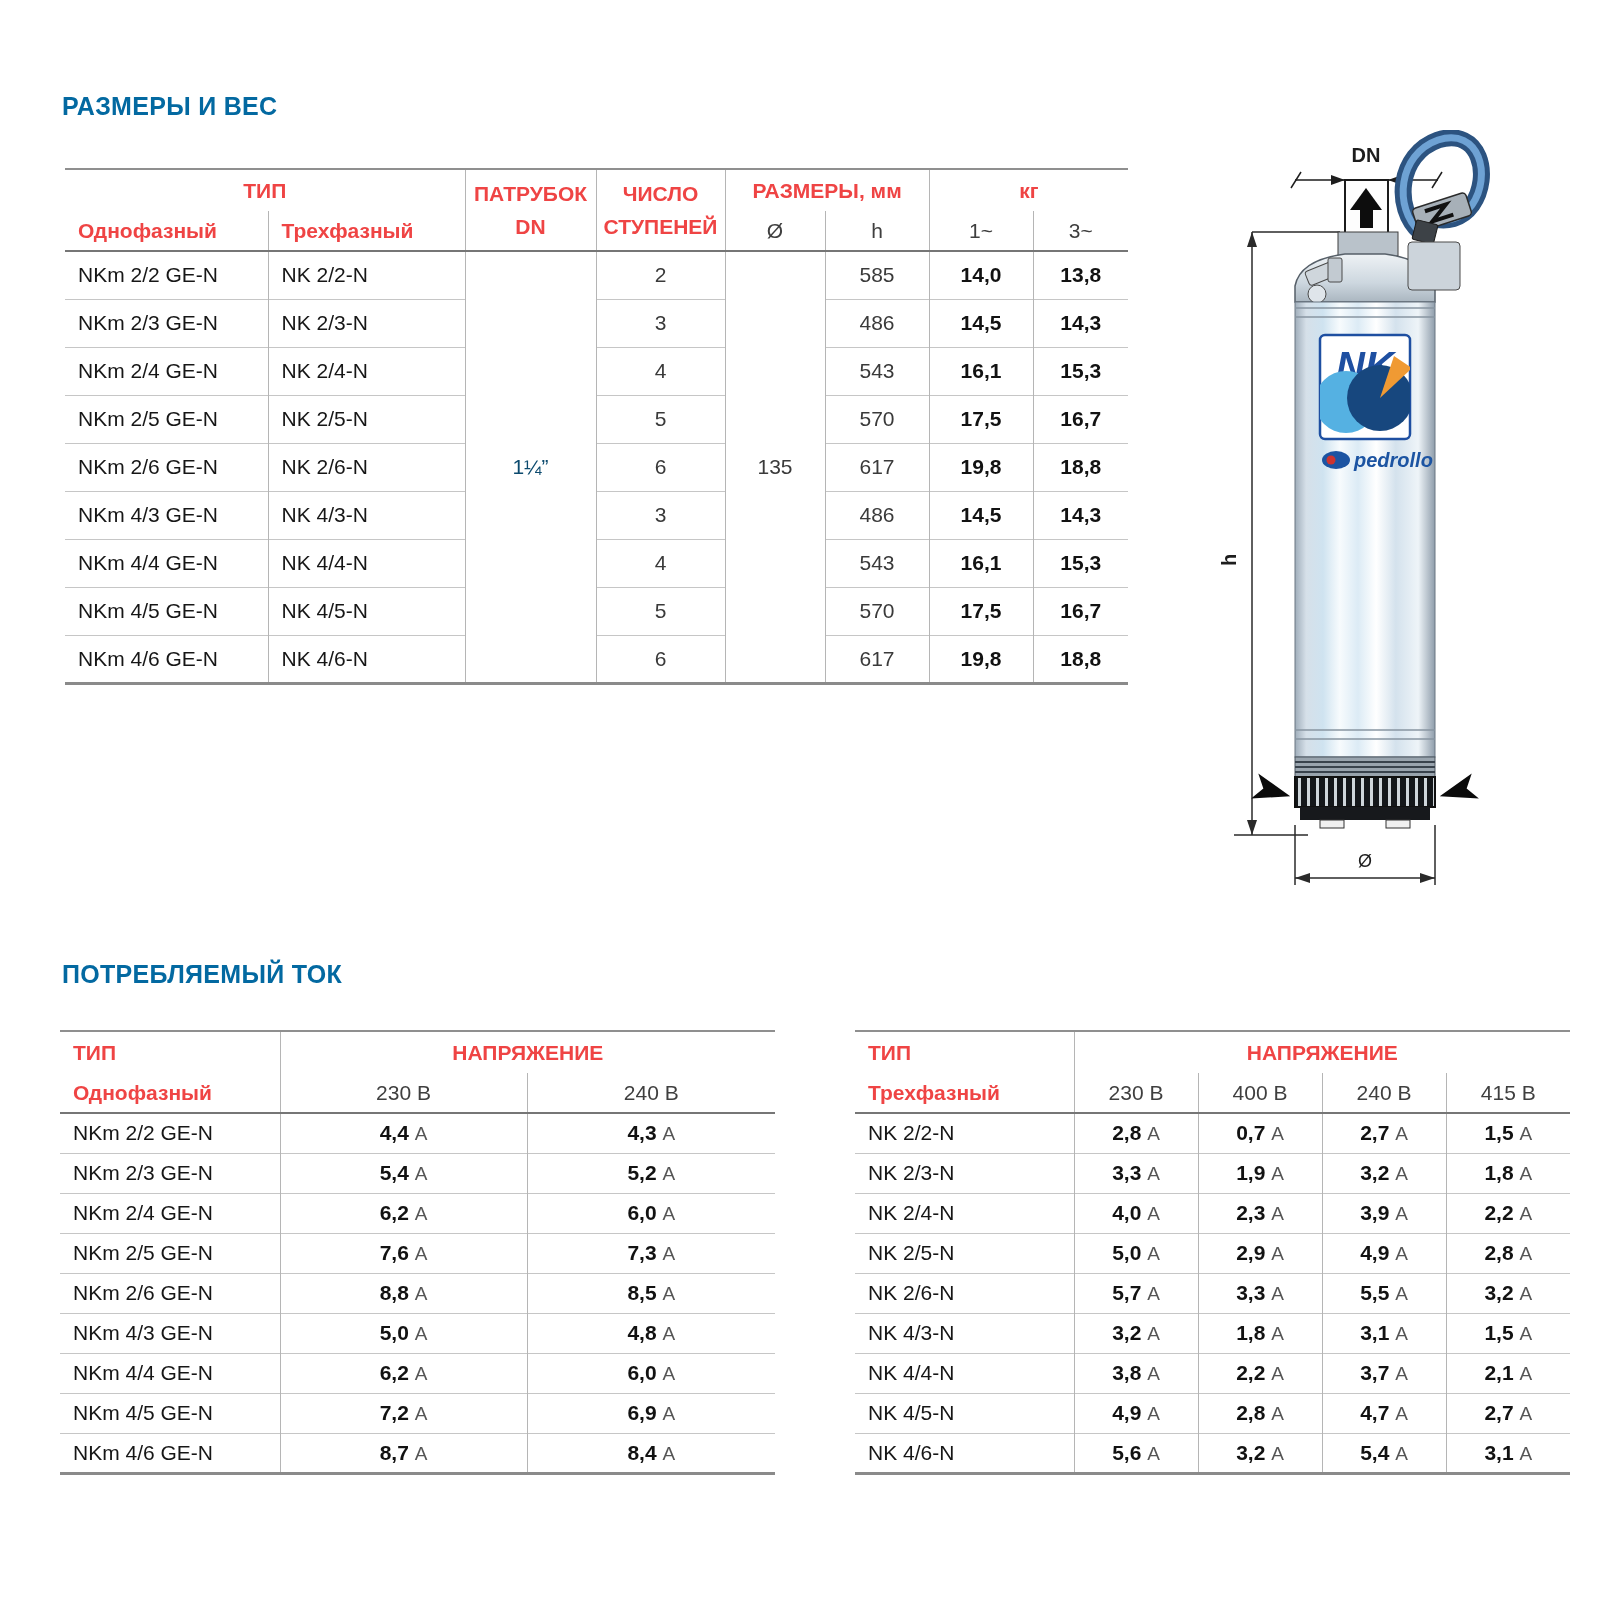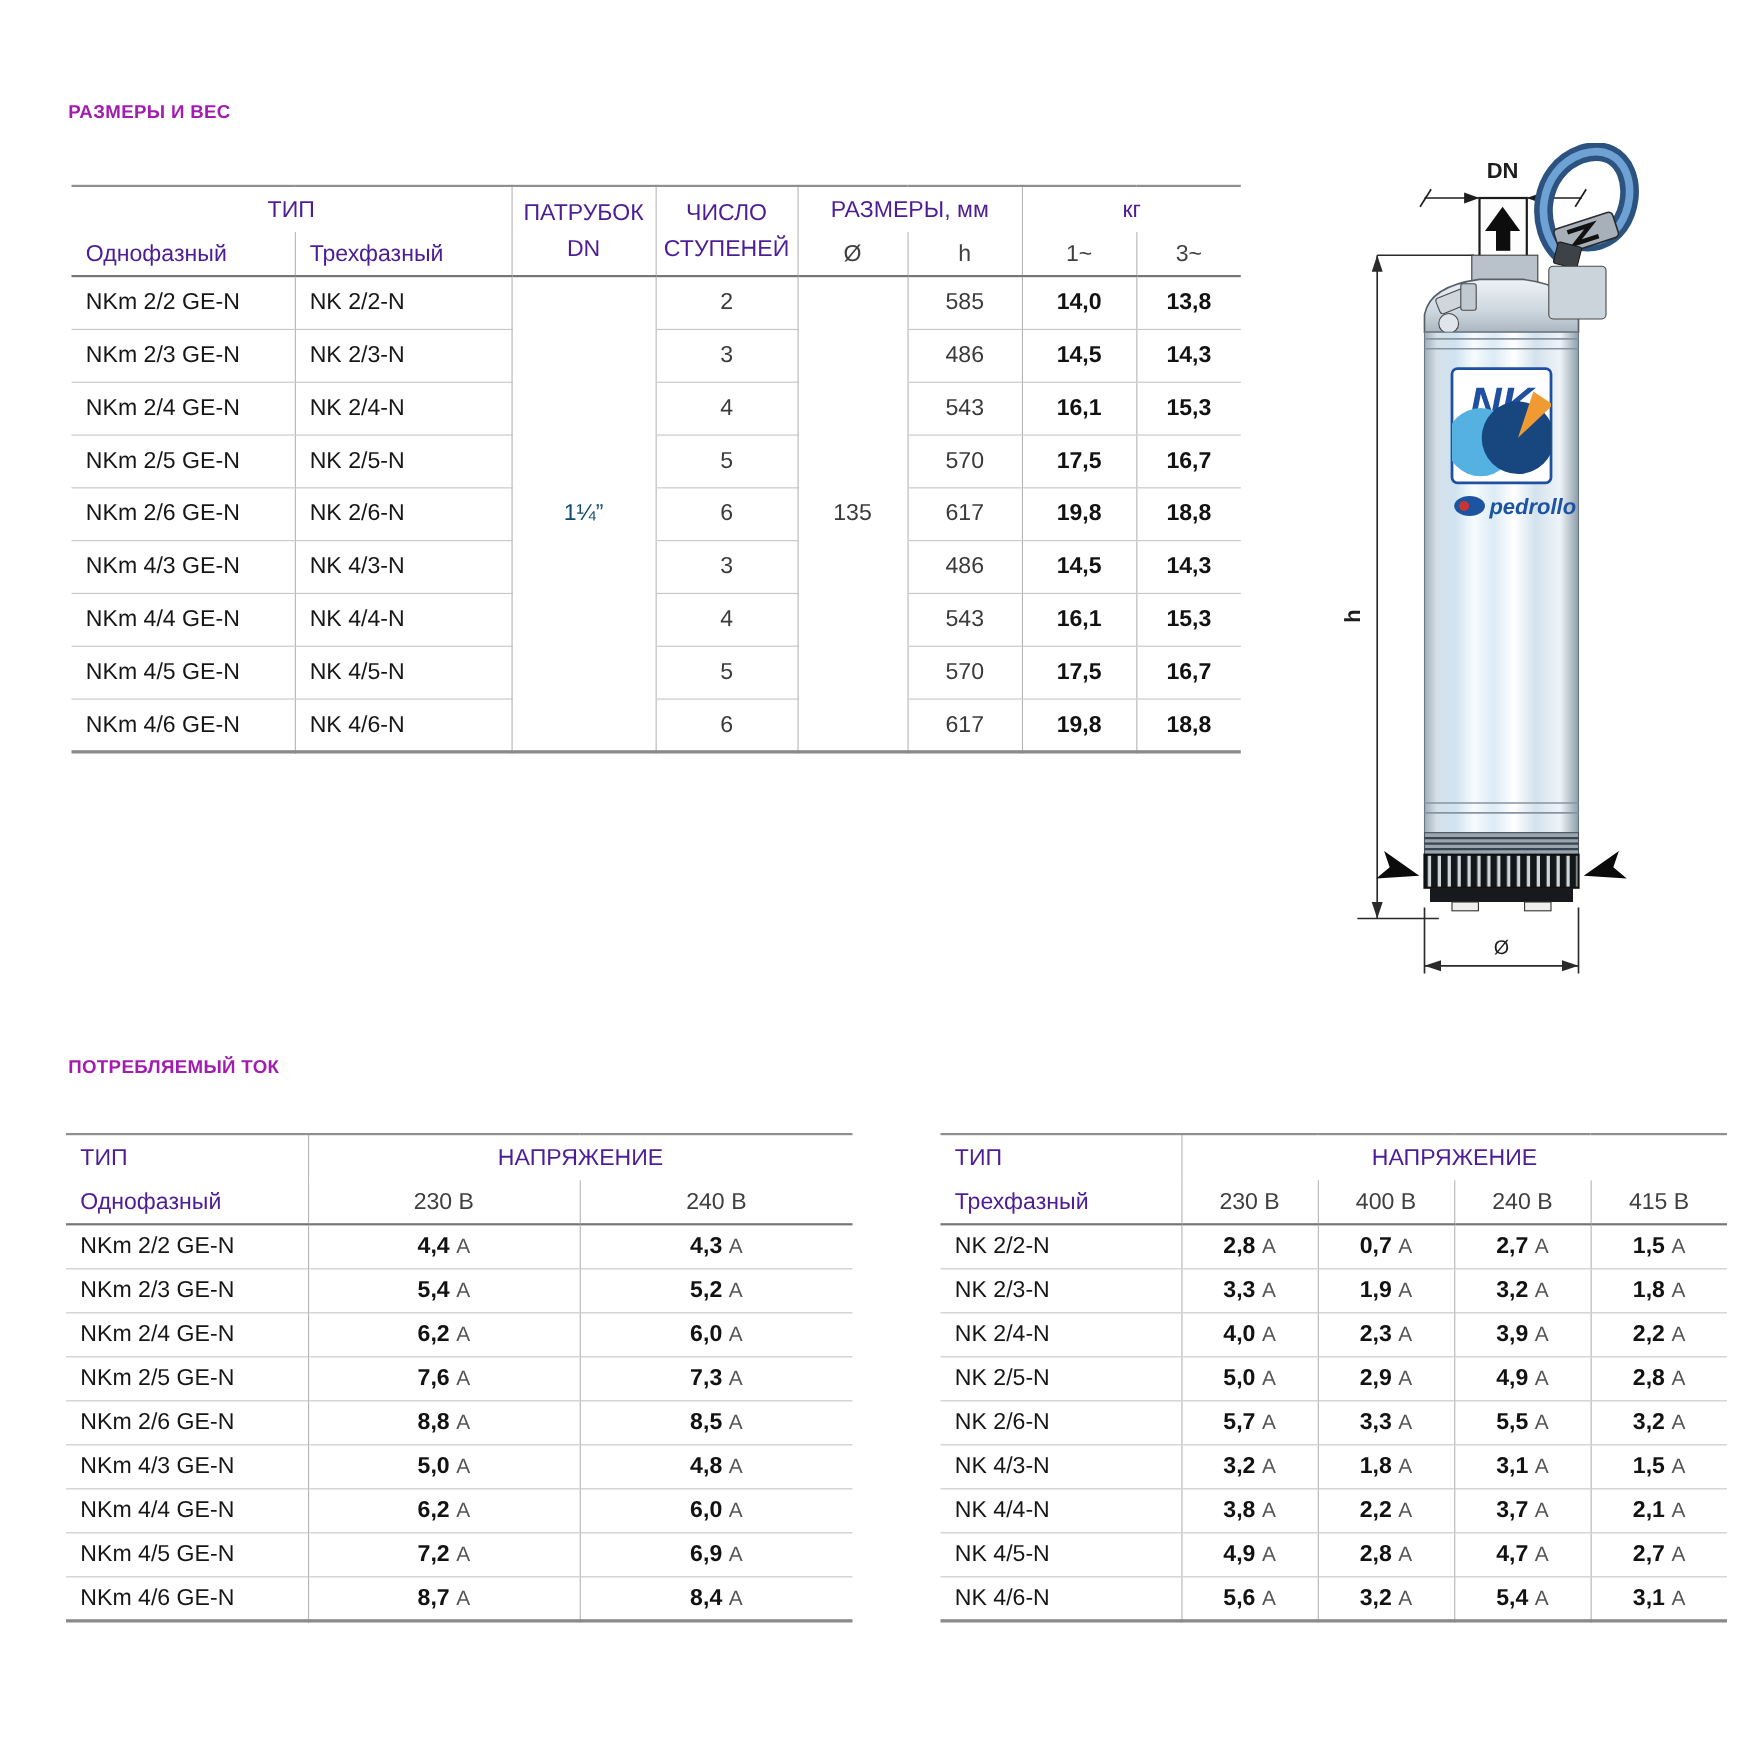--- a/index.html
+++ b/index.html
@@ -3,38 +3,38 @@
 <meta charset="utf-8">
 <style>
   html,body{margin:0;padding:0;}
   body{
     width:1600px;height:1600px;background:#ffffff;
     font-family:"Liberation Sans","DejaVu Sans",sans-serif;
     color:#1f1f1f;position:relative;overflow:hidden;
   }
   .sec-title{
     position:absolute;left:62px;margin:0;
-    font-size:17px;font-weight:700;color:#a21caf;letter-spacing:.3px;
+    font-size:25px;font-weight:700;color:#0369a1;letter-spacing:.3px;
   }
   #title-dim{top:92px;}
   #title-cur{top:960px;}
 
   table.spec{
     position:absolute;border-collapse:collapse;table-layout:fixed;
     border-top:2px solid #8f8f8f;border-bottom:3px solid #8a8a8a;
   }
   table.spec th,table.spec td{
     padding:0;vertical-align:middle;font-size:21px;line-height:1.12;
     text-align:center;border-left:1px solid #b5b5b5;
   }
   table.spec th:first-child,table.spec td:first-child{border-left:none;}
   table.spec tbody tr:first-child td{border-top:2px solid #767676;}
   table.spec tbody tr+tr td{border-top:1px solid #c6c6c6;}
 
-  .hdr-b{font-weight:400;color:#4c1d95;}
+  .hdr-b{font-weight:700;color:#ef4444;}
   .hdr-r{font-weight:400;color:#3f3f3f;font-size:20px;}
   .left{text-align:left !important;padding-left:13px !important;}
   td.model{font-weight:400;color:#161616;}
   td.num{font-weight:400;color:#3a3a3a;font-size:20px;}
   td.kg{font-weight:700;color:#121212;}
   td.dnval{font-weight:400;color:#0c4a6e;}
   .two-line span{display:block;}
   .two-line span+span{margin-top:9px;}
 
   #dim-table{left:65px;top:168px;width:1063px;}

